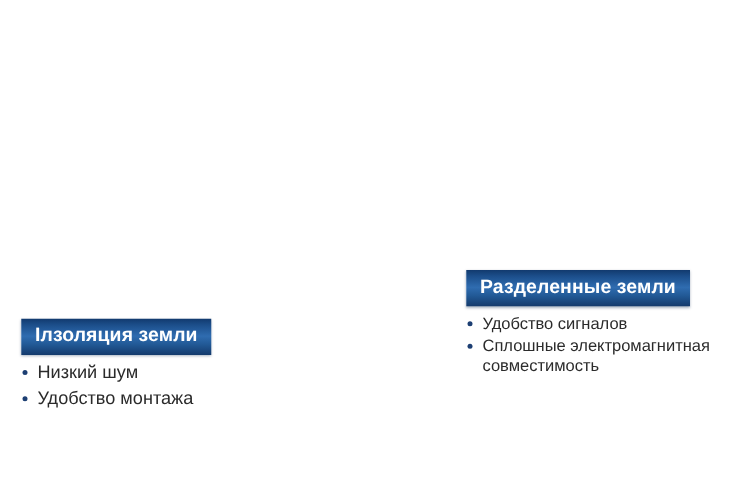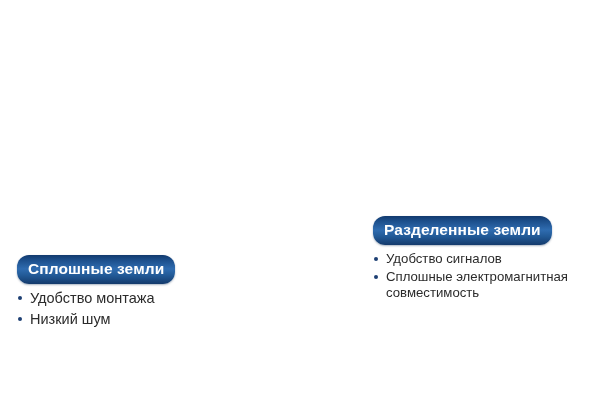--- a/index.html
+++ b/index.html
@@ -28,21 +28,21 @@
   
   .callout {
     position: absolute;
   }
   .callout-banner {
     display: inline-block;
     color: #ffffff;
     font-weight: bold;
     letter-spacing: 0.1px;
     white-space: nowrap;
-    border-radius: 12px;
+    border-radius: 0;
     box-shadow: 0 1px 2px rgba(10, 40, 80, 0.35);
     background: linear-gradient(to bottom,
                 #123a6e 0%,
                 #1b4d89 16%,
                 #2f6cb0 48%,
                 #225a97 70%,
                 #143a6c 100%);
   }
   .callout-list {
     list-style: none;
@@ -531,29 +531,29 @@
         <path d="M218 300 L242 376"></path>
         <path d="M224 298 L248 374"></path>
         <path d="M306 262 L330 338"></path>
         <path d="M312 260 L336 336"></path>
       </g>
 
     </g>
   </svg>
 
   <div class="callout" id="callout-solid">
-    <div class="callout-banner">Сплошные земли</div>
+    <div class="callout-banner">Ілзоляция земли</div>
     <ul class="callout-list">
       <li>
         <span class="bullet"></span>
-        <span>Удобство монтажа</span>
+        <span>Низкий шум</span>
       </li>
       <li>
         <span class="bullet"></span>
-        <span>Низкий шум</span>
+        <span>Удобство монтажа</span>
       </li>
     </ul>
   </div>
 
   <div class="callout" id="callout-split">
     <div class="callout-banner">Разделенные земли</div>
     <ul class="callout-list">
       <li>
         <span class="bullet"></span>
         <span>Удобство сигналов</span>

